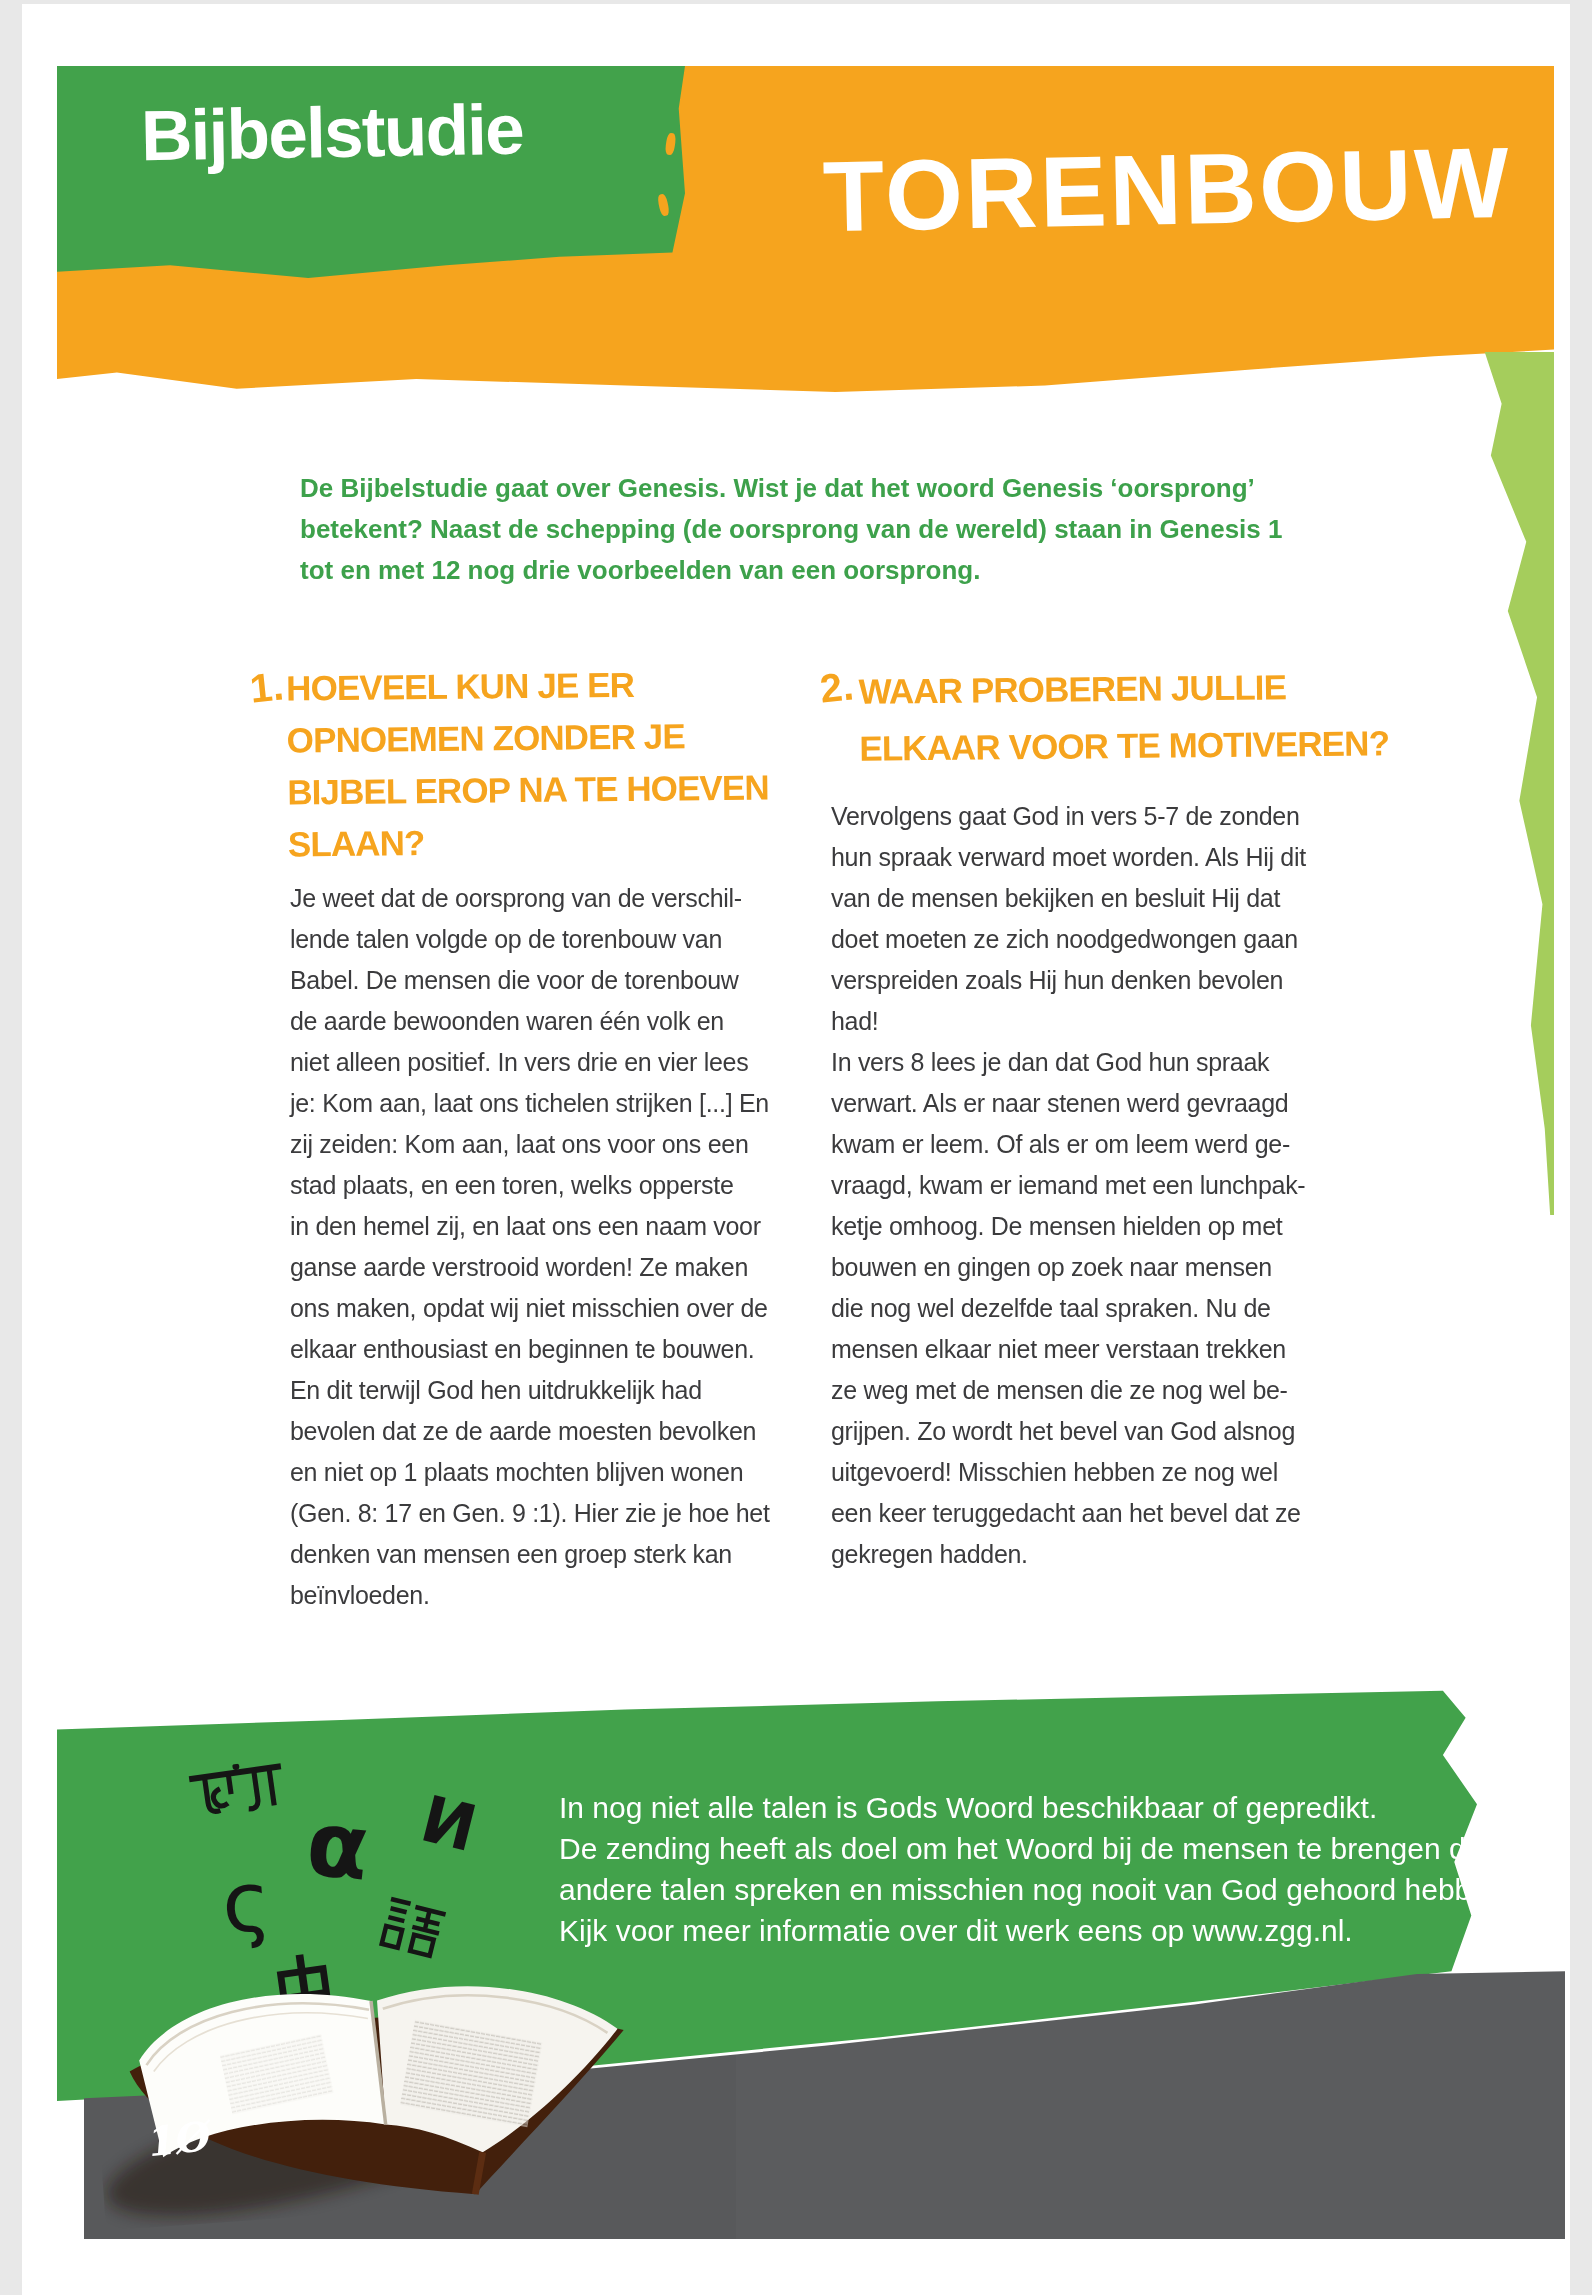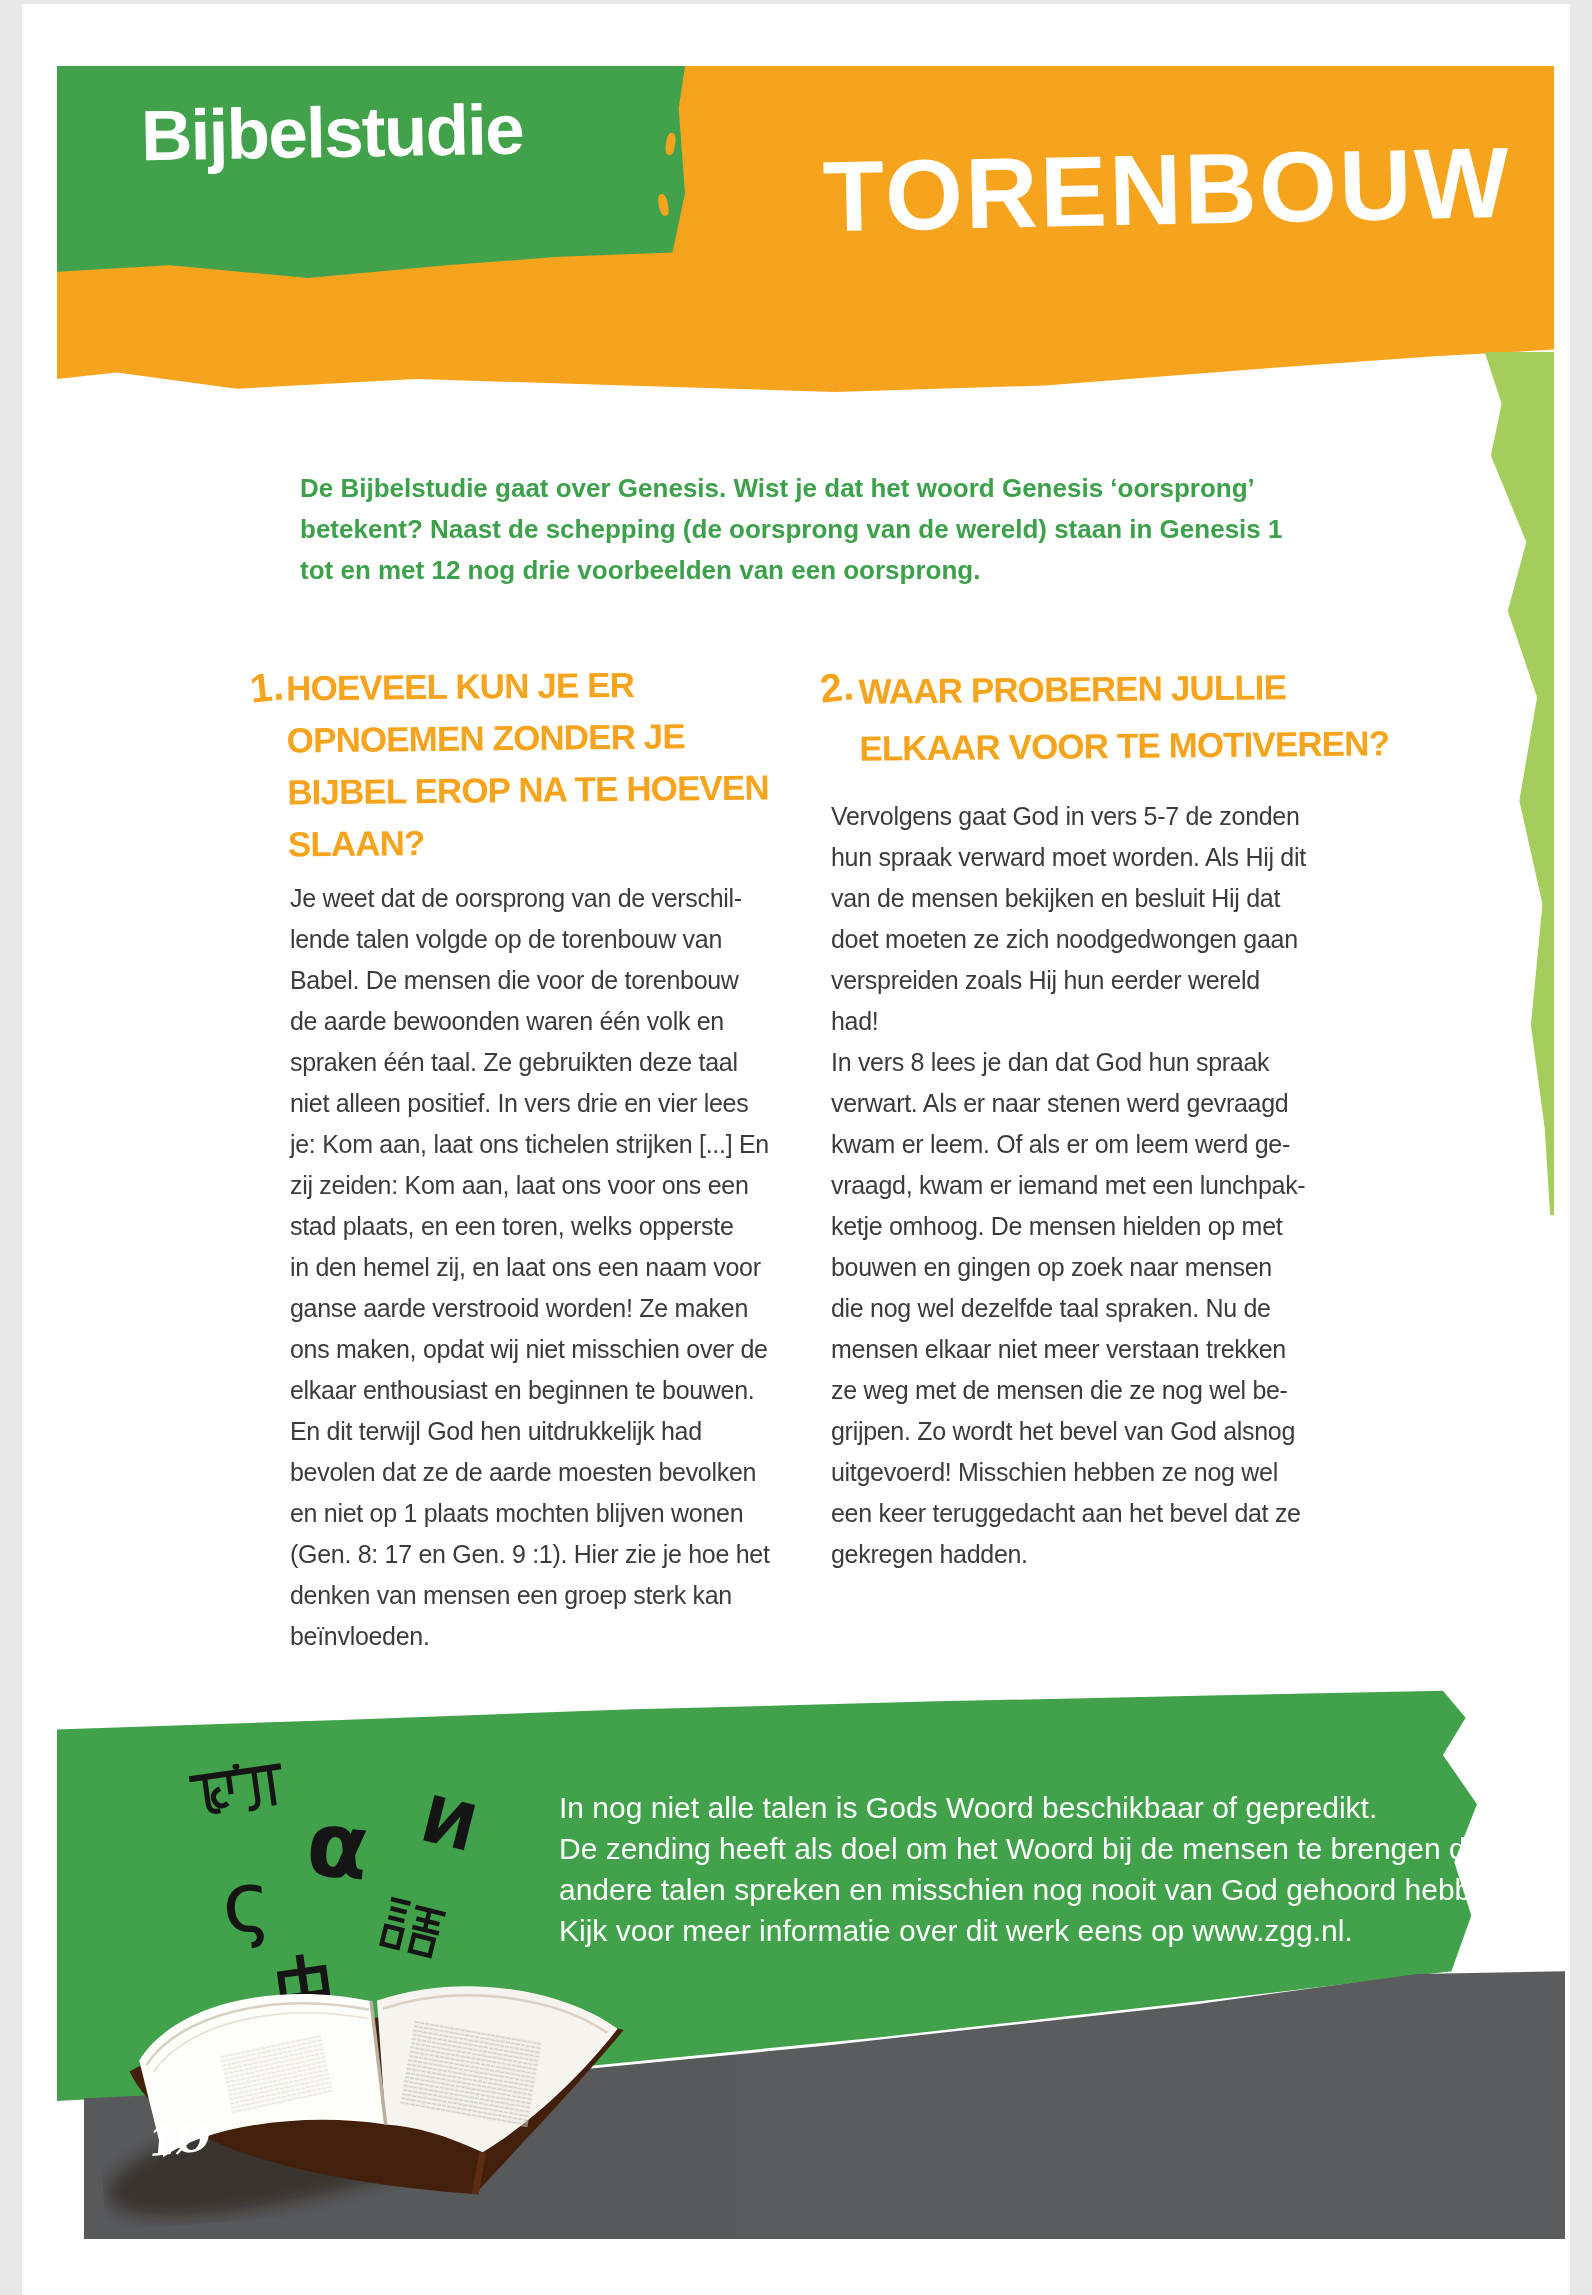--- a/index.html
+++ b/index.html
@@ -100,21 +100,20 @@
   <div>Waar proberen jullie</div>
       <div>elkaar voor te motiveren?</div>
     </div>
 
   <div class="abs bodycol" id="col1">
 
   <div>Je weet dat de oorsprong van de verschil-</div>
       <div>lende talen volgde op de torenbouw van</div>
       <div>Babel. De mensen die voor de torenbouw</div>
       <div>de aarde bewoonden waren één volk en</div>
-      <div>spraken één taal. Ze gebruikten deze taal</div>
       <div>niet alleen positief. In vers drie en vier lees</div>
       <div>je: Kom aan, laat ons tichelen strijken [...] En</div>
       <div>zij zeiden: Kom aan, laat ons voor ons een</div>
       <div>stad plaats, en een toren, welks opperste</div>
       <div>in den hemel zij, en laat ons een naam voor</div>
       <div>ganse aarde verstrooid worden! Ze maken</div>
       <div>ons maken, opdat wij niet misschien over de</div>
       <div>elkaar enthousiast en beginnen te bouwen.</div>
       <div>En dit terwijl God hen uitdrukkelijk had</div>
       <div>bevolen dat ze de aarde moesten bevolken</div>
@@ -122,21 +121,21 @@
       <div>(Gen. 8: 17 en Gen. 9 :1). Hier zie je hoe het</div>
       <div>denken van mensen een groep sterk kan</div>
       <div>beïnvloeden.</div>
     </div>
   <div class="abs bodycol" id="col2">
 
   <div>Vervolgens gaat God in vers 5-7 de zonden</div>
       <div>hun spraak verward moet worden. Als Hij dit</div>
       <div>van de mensen bekijken en besluit Hij dat</div>
       <div>doet moeten ze zich noodgedwongen gaan</div>
-      <div>verspreiden zoals Hij hun eerder wereld</div>
+      <div>verspreiden zoals Hij hun denken bevolen</div>
       <div>had!</div>
       <div>In vers 8 lees je dan dat God hun spraak</div>
       <div>verwart. Als er naar stenen werd gevraagd</div>
       <div>kwam er leem. Of als er om leem werd ge-</div>
       <div>vraagd, kwam er iemand met een lunchpak-</div>
       <div>ketje omhoog. De mensen hielden op met</div>
       <div>bouwen en gingen op zoek naar mensen</div>
       <div>die nog wel dezelfde taal spraken. Nu de</div>
       <div>mensen elkaar niet meer verstaan trekken</div>
       <div>ze weg met de mensen die ze nog wel be-</div>

